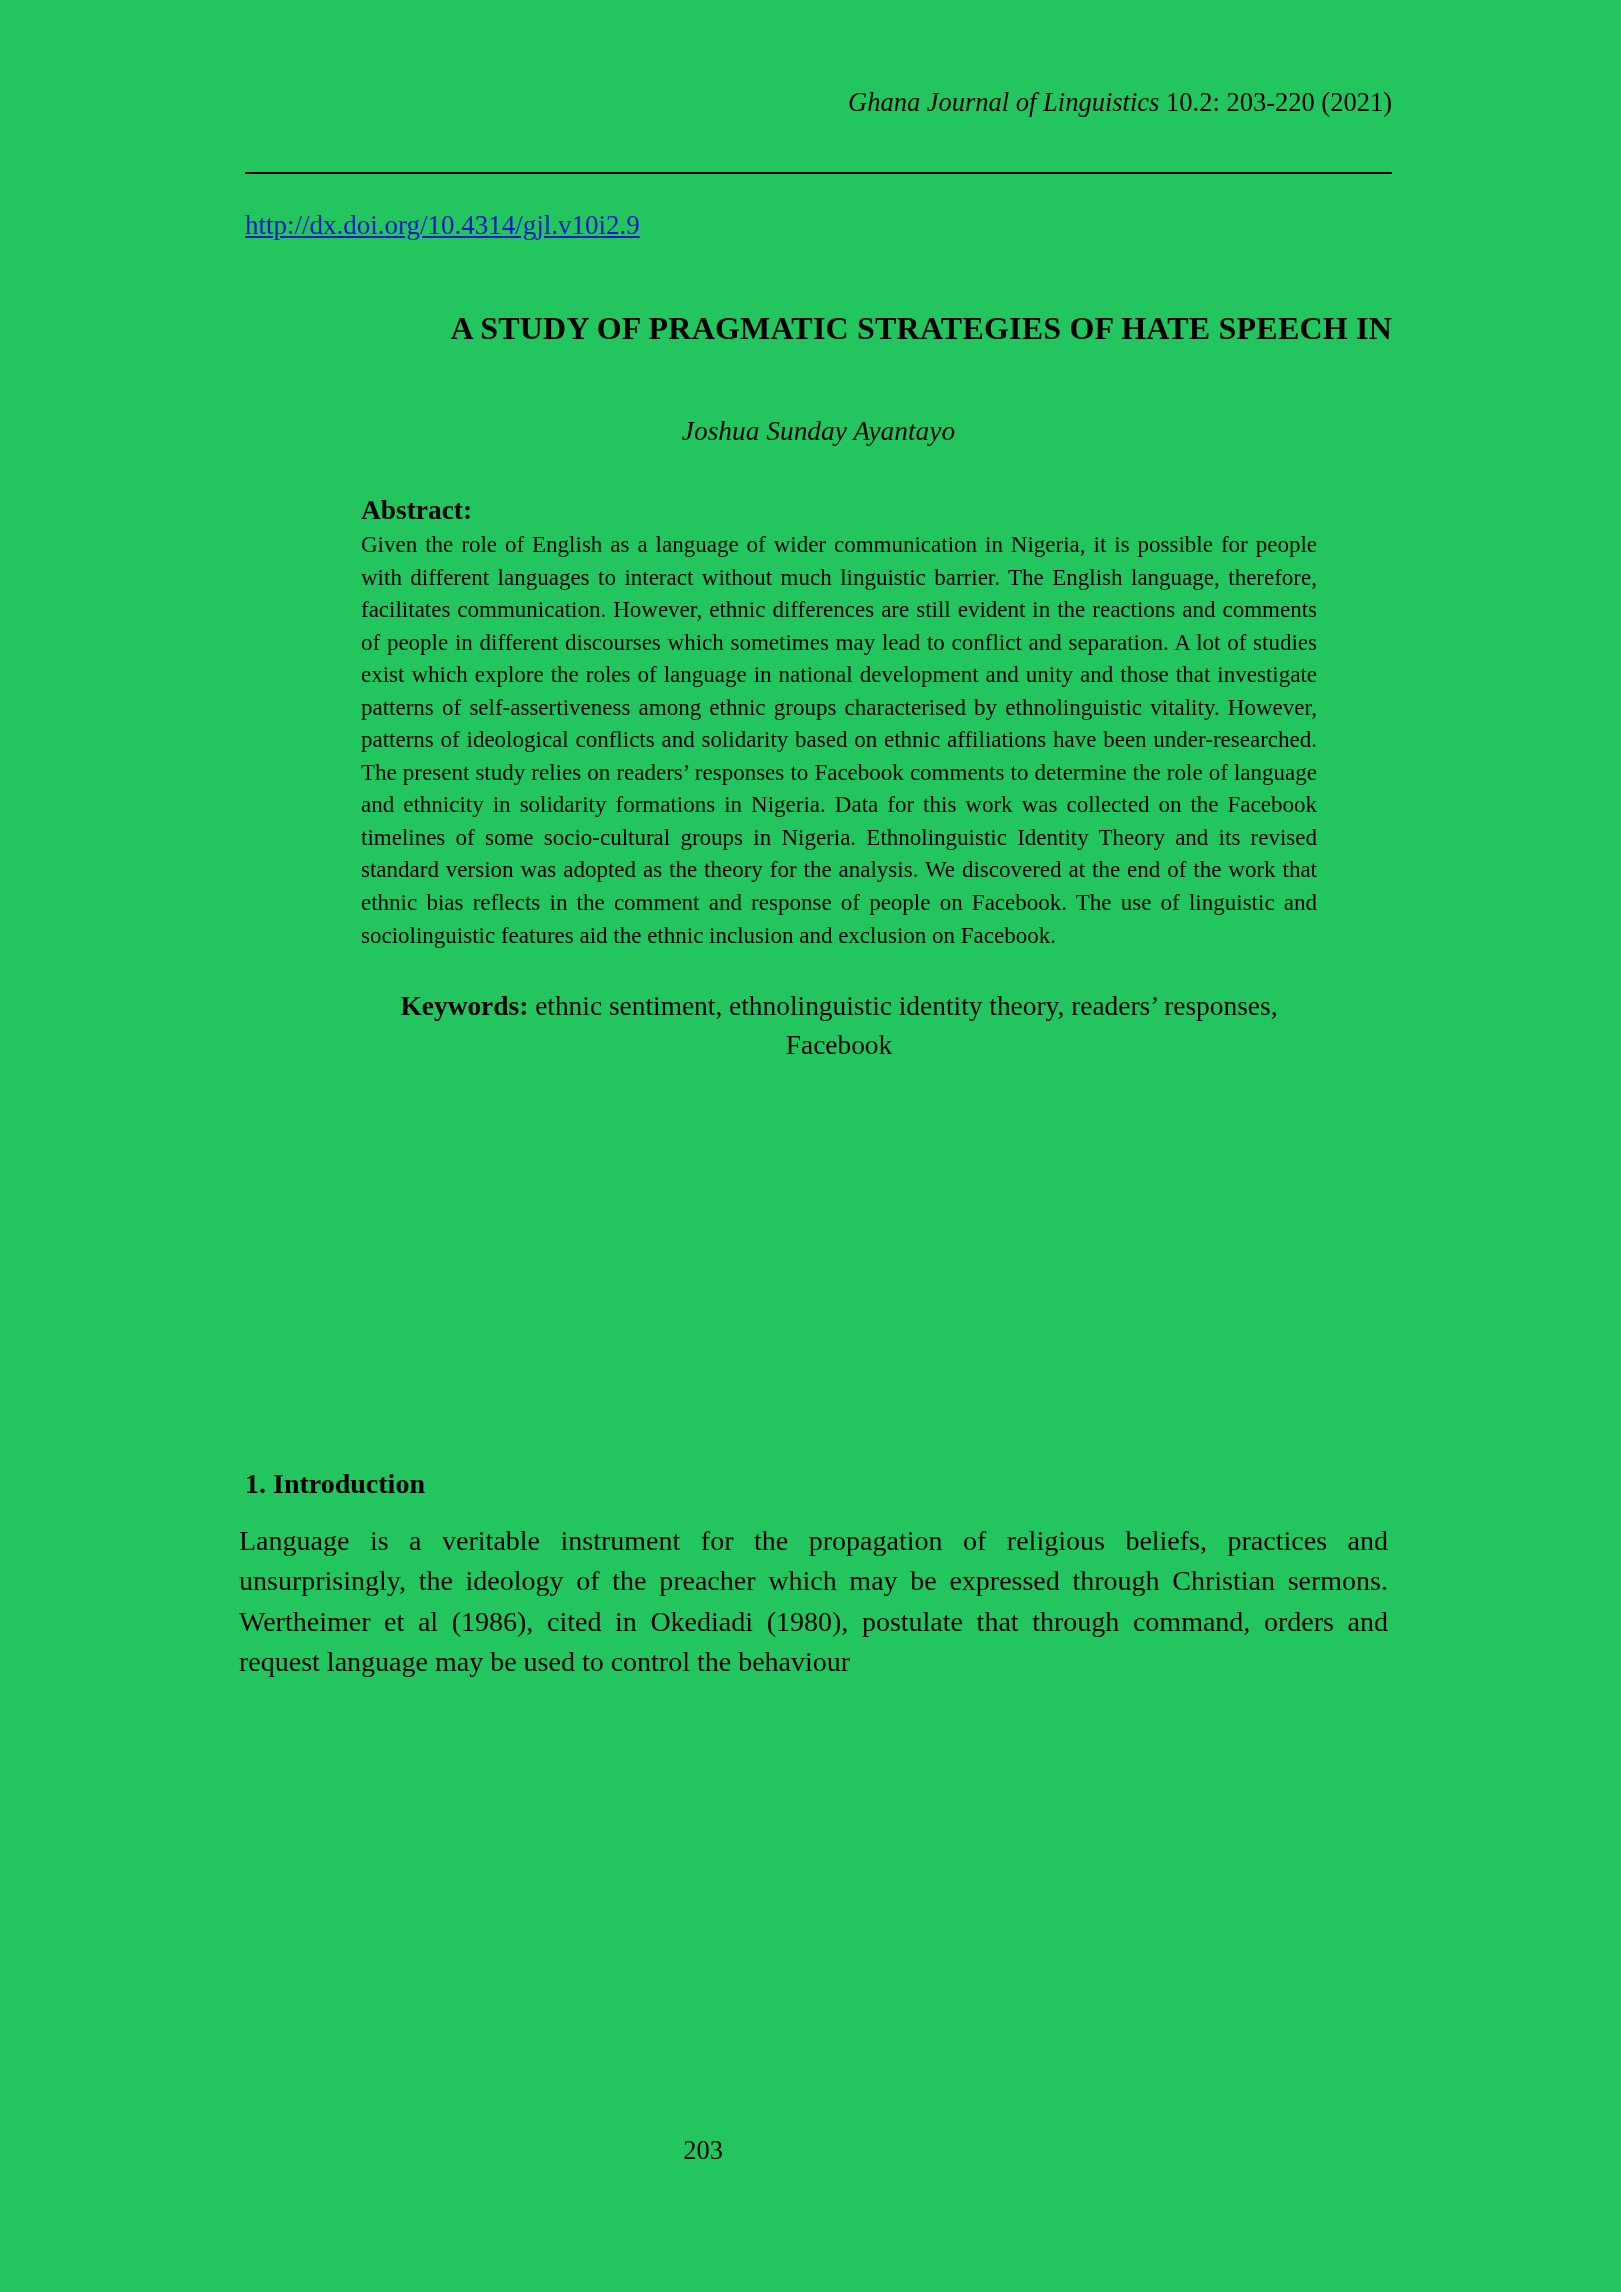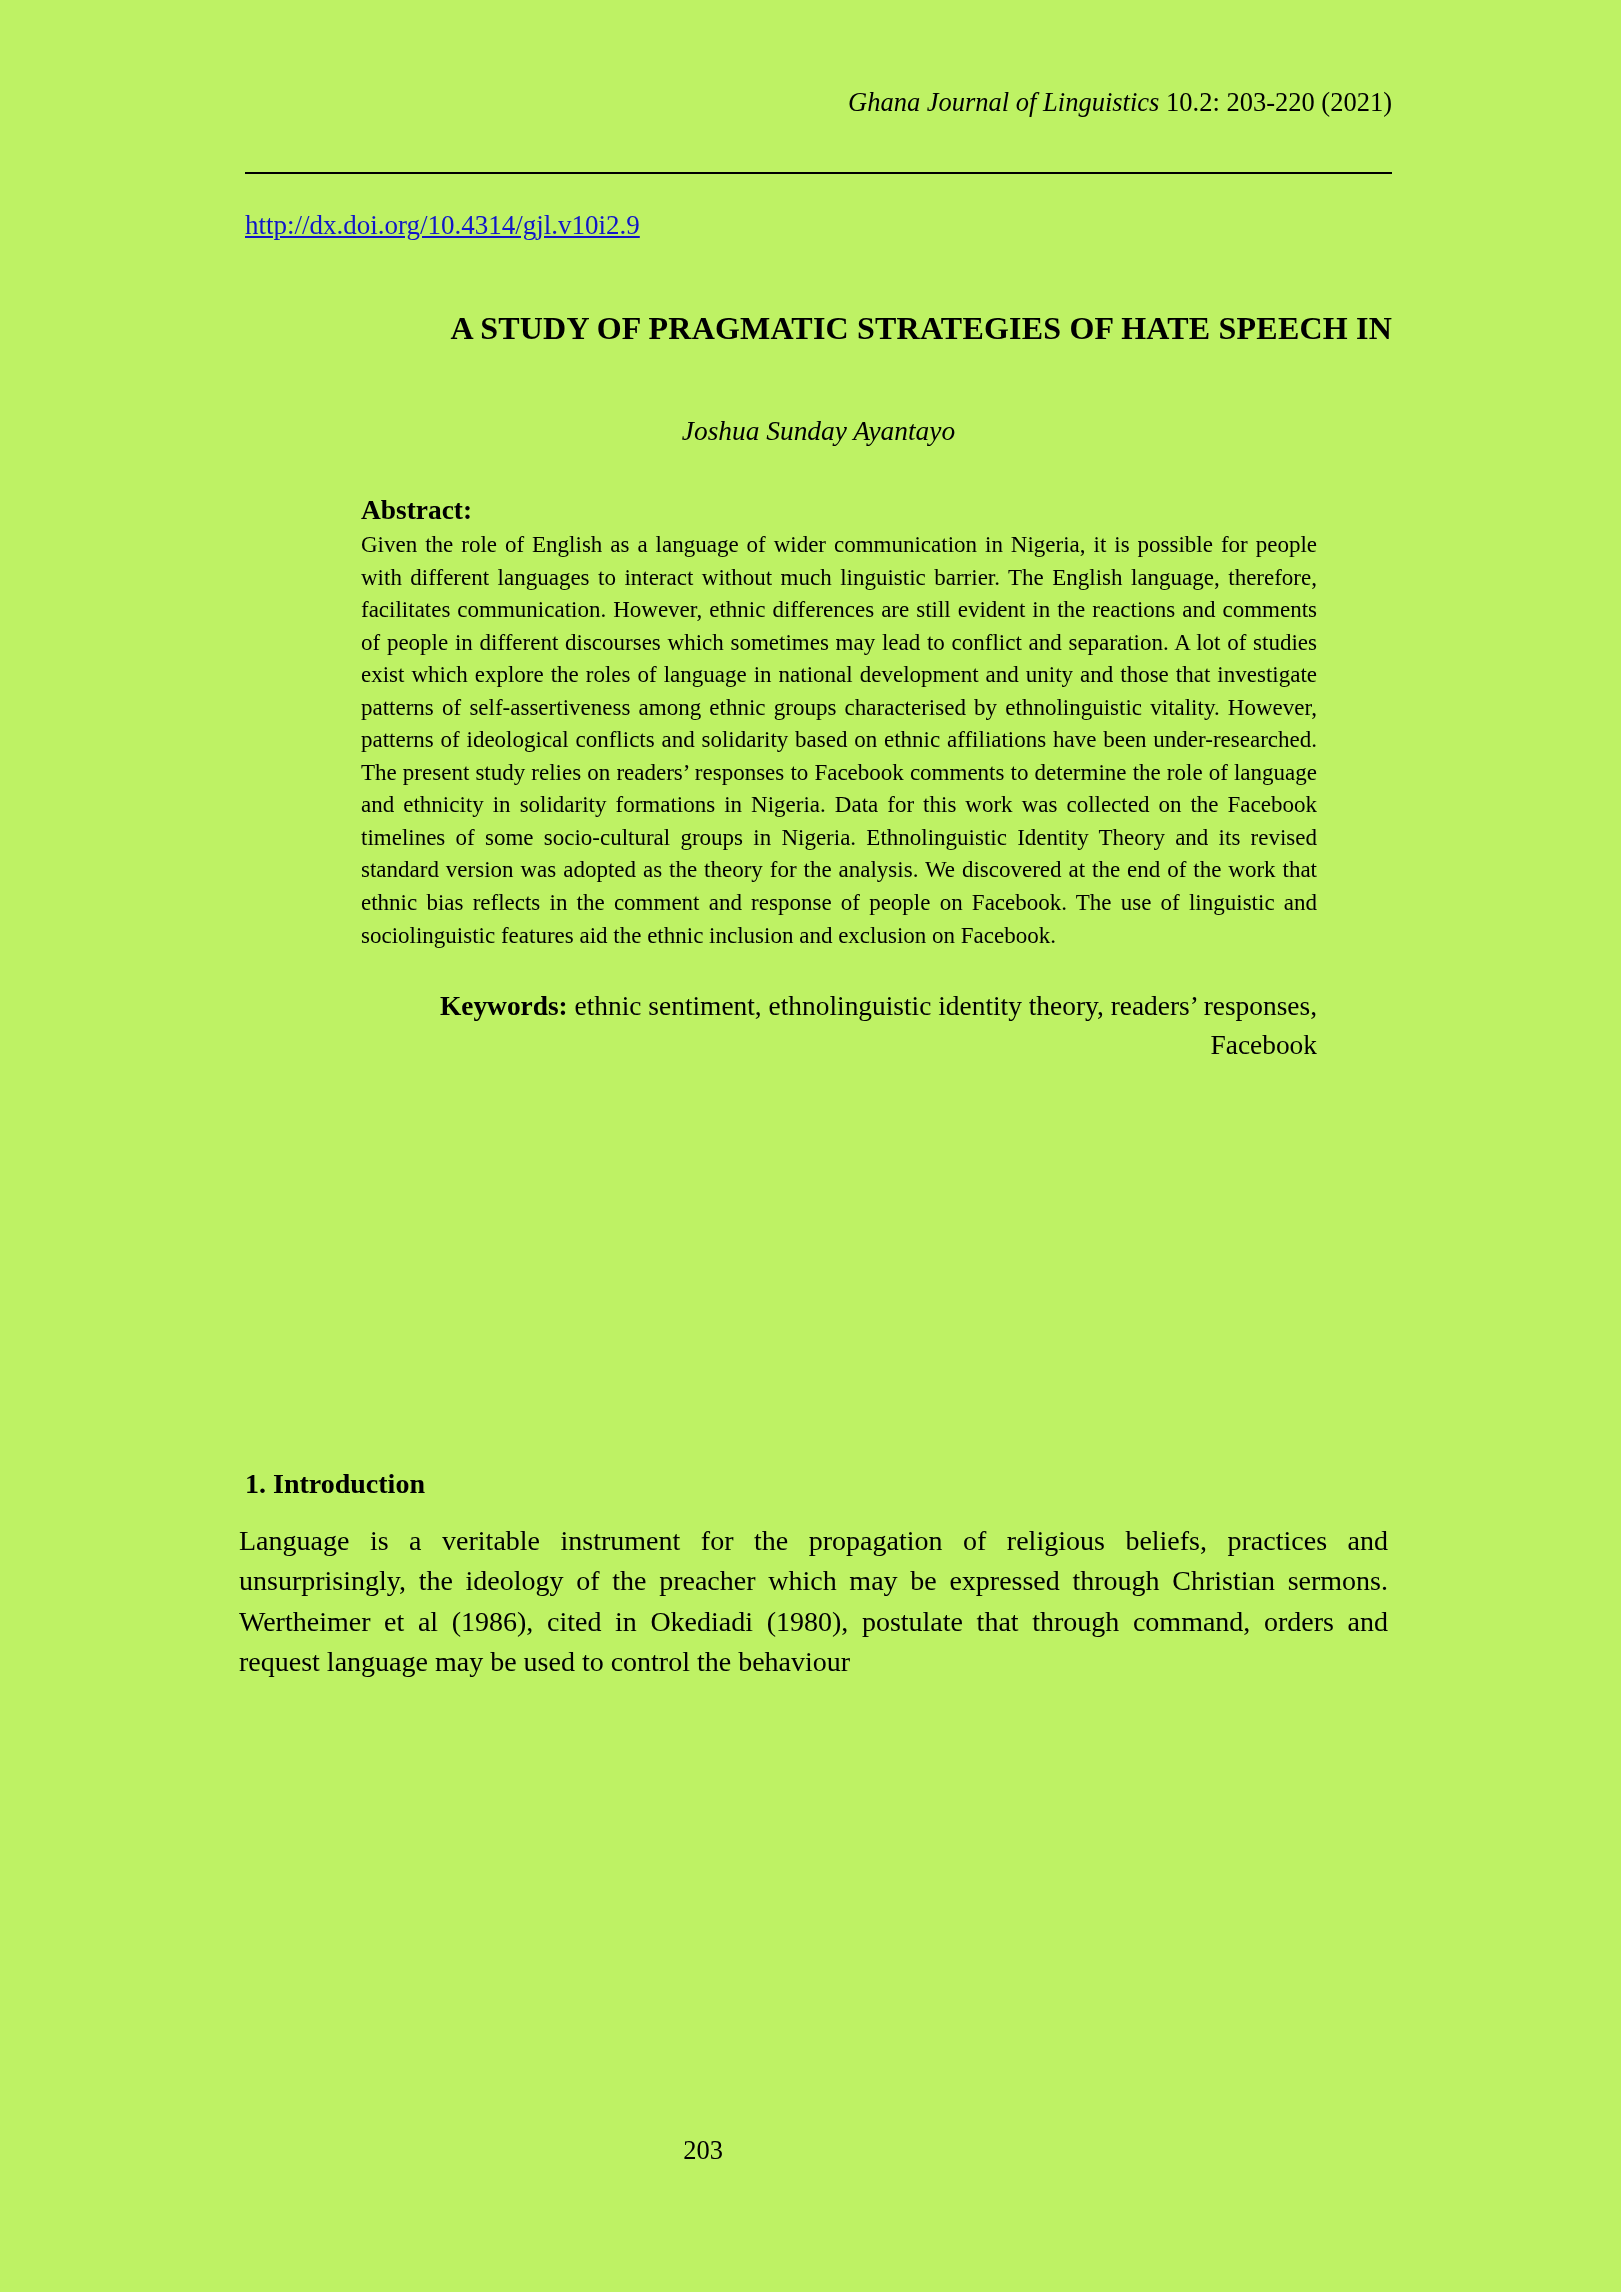--- a/index.html
+++ b/index.html
@@ -5,21 +5,21 @@
   html, body {
     margin: 0;
     padding: 0;
     background: #ffffff;
   }
 
   .page {
     position: relative;
     width: 1621px;
     height: 2293px;
-    background: #bef264;
+    background: #22c55e;
     margin: 0 auto;
     font-family: "Liberation Serif", "DejaVu Serif", serif;
     color: #000000;
     overflow: hidden;
   }
 
   
   .running-head {
     position: absolute;
     top: 86px;
@@ -102,21 +102,21 @@
     font-size: 23px;
     line-height: 1.415;
     text-align: justify;
     text-justify: inter-word;
     margin: 0;
     hyphens: none;
   }
   .keywords {
     font-size: 27.4px;
     line-height: 1.415;
-    text-align: right;
+    text-align: center;
     margin: 35px 0 0 0;
   }
   .keywords .kw-label {
     font-weight: bold;
   }
 
   
   .section-heading {
     position: absolute;
     top: 1445px;

